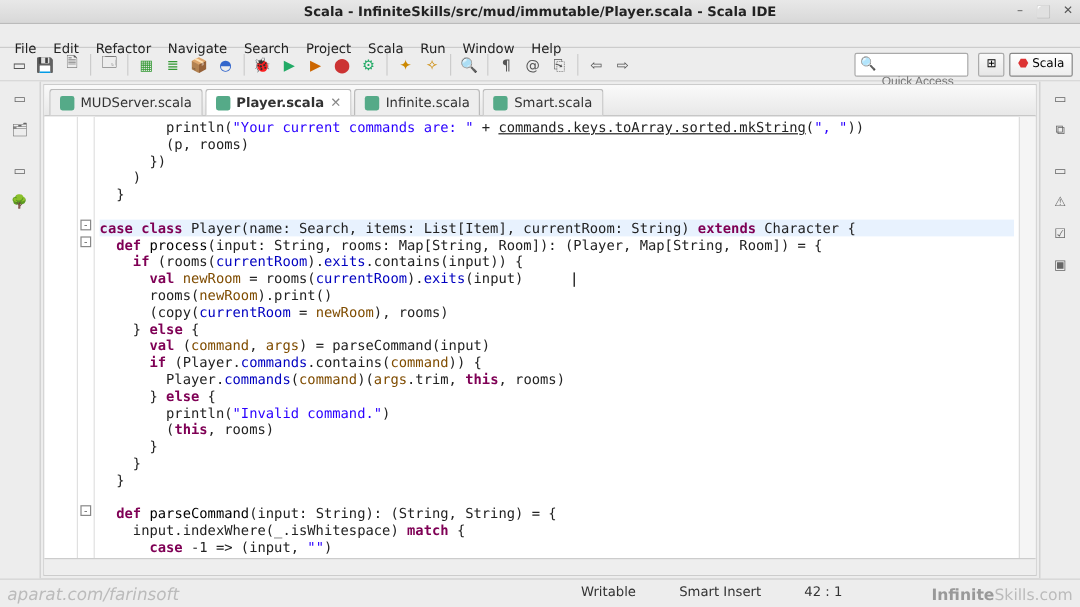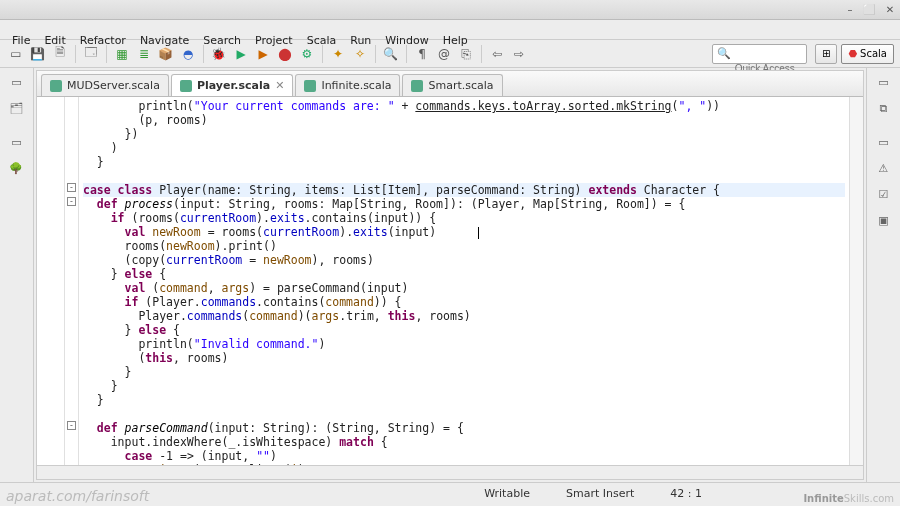--- a/index.html
+++ b/index.html
@@ -33,43 +33,44 @@
 .tab.active { background:#fff; font-weight:bold; }
 .tab .ficon { width:12px; height:12px; background:#5a8; border-radius:2px; display:inline-block; }
 .tab .close { color:#888; font-size:11px; }
 
 .code-area { flex:1; display:flex; overflow:hidden; position:relative; }
 .markers { width:28px; background:#fff; border-right:1px solid #e0e0e0; }
 .fold-col { width:14px; background:#fff; border-right:1px solid #e0e0e0; position:relative; }
 .fold { position:absolute; left:2px; width:9px; height:9px; border:1px solid #888; background:#fff; font-size:8px; line-height:7px; text-align:center; color:#555; }
 .code { flex:1; font-family:"DejaVu Sans Mono","Courier New",monospace; font-size:11.5px; line-height:14px; color:#222; padding:2px 4px; white-space:pre; overflow:hidden; }
 .kw { color:#7f0055; font-weight:bold; }
-.fn { color:#000; font-style:italic; }
+.fn { color:#000; }
 .str { color:#2a00ff; }
 .fld { color:#0000c0; }
 .hl-line { background:#e8f2fe; display:block; }
 .cursor-mark { display:inline-block; width:1px; height:12px; background:#000; vertical-align:text-bottom; }
 
 .overview { width:14px; background:#f5f5f5; border-left:1px solid #ddd; }
 .hscroll { height:14px; background:#eee; border-top:1px solid #ccc; }
 
 .statusbar { height:22px; background:#ededed; border-top:1px solid #ccc; display:flex; align-items:center; font-size:11px; color:#333; padding:0 10px; }
 .statusbar .spacer { flex:1; }
 .statusbar .cell { padding:0 18px; }
 
 .watermark-left { position:absolute; bottom:2px; left:6px; color:#bbb; font-size:14px; font-style:italic; z-index:10; pointer-events:none; }
-.watermark-right { position:absolute; bottom:2px; right:6px; color:#bbb; font-size:10px; z-index:10; pointer-events:none; }
+.watermark-right { position:absolute; bottom:2px; right:6px; color:#bbb; font-size:13px; z-index:10; pointer-events:none; }
 .watermark-right b { color:#999; }
 
 .ticon { font-size:12px; }
 </style>
 </head>
 <body>
 
 <div class="titlebar">
+  <span class="title">Scala - InfiniteSkills/src/mud/immutable/Player.scala - Scala IDE</span>
   <div class="wincontrols">
     <span>–</span>
     <span>⬜</span>
     <span>✕</span>
   </div>
 </div>
 
 <div class="menubar">
   <span>File</span>
   <span>Edit</span>
@@ -205,21 +206,21 @@
         <div class="fold" style="top:86px">-</div>
         <div class="fold" style="top:100px">-</div>
         <div class="fold" style="top:324px">-</div>
       </div>
       <div class="code"><span>        println(</span><span class="str">"Your current commands are: "</span><span> + </span><span style="text-decoration:underline">commands.keys.toArray.sorted.mkString</span><span>(</span><span class="str">", "</span><span>))</span>
 <span>        (p, rooms)</span>
 <span>      })</span>
 <span>    )</span>
 <span>  }</span>
 <span></span>
-<span class="hl-line"><span class="kw">case class </span><span>Player</span><span>(name: String, items: List[Item], parseCommand: String) </span><span class="kw">extends</span><span> Character {</span></span><span class="kw">  def </span><span class="fn">process</span><span>(input: String, rooms: Map[String, Room]): (Player, Map[String, Room]) = {</span>
+<span class="hl-line"><span class="kw">case class </span><span>Player</span><span>(name: Search, items: List[Item], currentRoom: String) </span><span class="kw">extends</span><span> Character {</span></span><span class="kw">  def </span><span class="fn">process</span><span>(input: String, rooms: Map[String, Room]): (Player, Map[String, Room]) = {</span>
 <span class="kw">    if</span><span> (rooms(</span><span class="fld">currentRoom</span><span>).</span><span class="fld">exits</span><span>.contains(input)) {</span>
 <span class="kw">      val </span><span style="color:#7f4c00">newRoom</span><span> = rooms(</span><span class="fld">currentRoom</span><span>).</span><span class="fld">exits</span><span>(input)</span>      <span class="cursor-mark"></span>
 <span>      rooms(</span><span style="color:#7f4c00">newRoom</span><span>).print()</span>
 <span>      (copy(</span><span class="fld">currentRoom</span><span> = </span><span style="color:#7f4c00">newRoom</span><span>), rooms)</span>
 <span>    } </span><span class="kw">else</span><span> {</span>
 <span class="kw">      val</span><span> (</span><span style="color:#7f4c00">command</span><span>, </span><span style="color:#7f4c00">args</span><span>) = parseCommand(input)</span>
 <span class="kw">      if</span><span> (Player.</span><span class="fld">commands</span><span>.contains(</span><span style="color:#7f4c00">command</span><span>)) {</span>
 <span>        Player.</span><span class="fld">commands</span><span>(</span><span style="color:#7f4c00">command</span><span>)(</span><span style="color:#7f4c00">args</span><span>.trim, </span><span class="kw">this</span><span>, rooms)</span>
 <span>      } </span><span class="kw">else</span><span> {</span>
 <span>        println(</span><span class="str">"Invalid command."</span><span>)</span>

